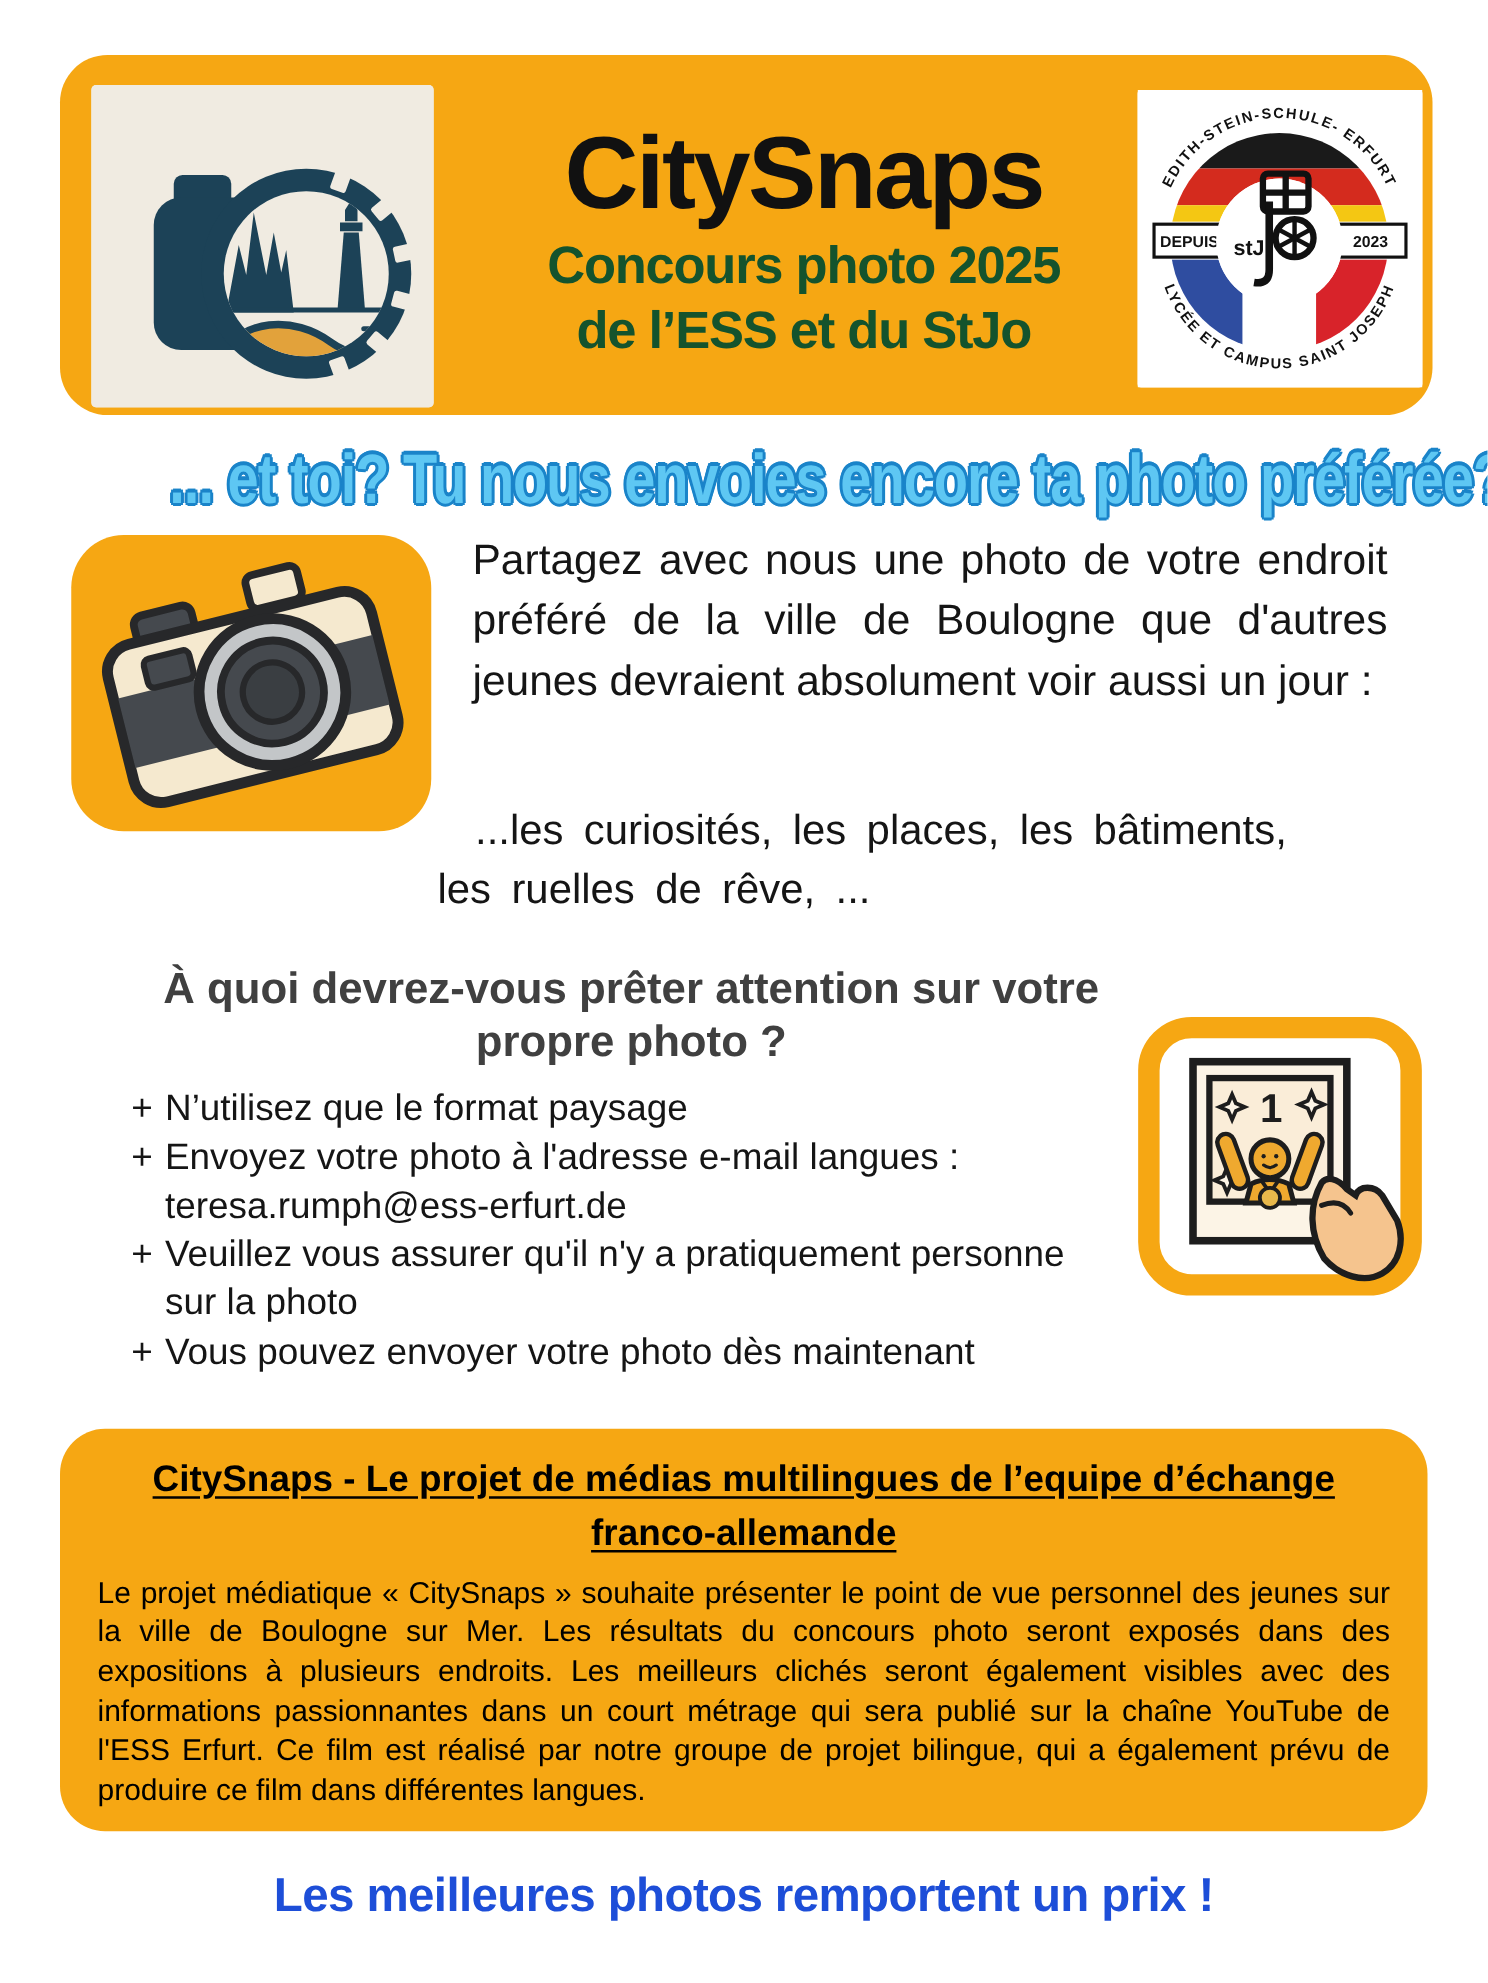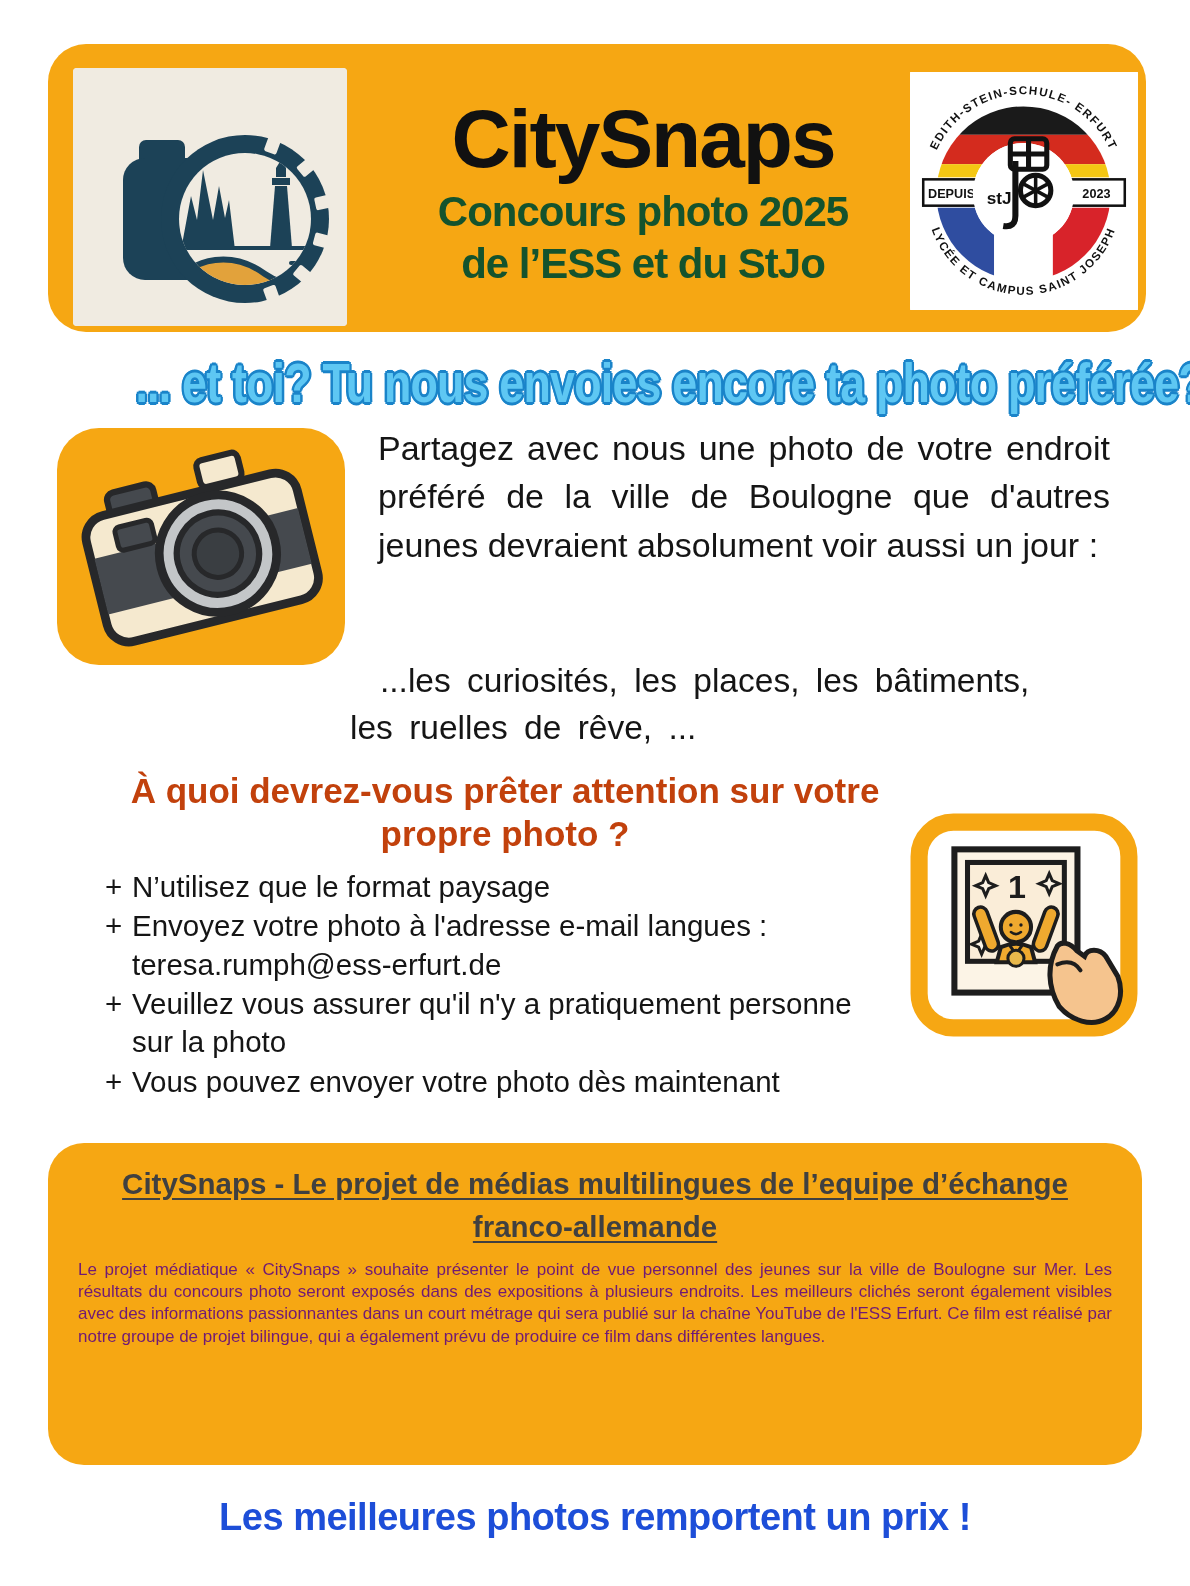--- a/index.html
+++ b/index.html
@@ -48,55 +48,55 @@
   
   .camera-box{
     left:57px;top:428px;width:288px;height:237px;
     background:#F6A713;border-radius:42px;overflow:hidden;
   }
   .intro-par{
     left:378px;top:424px;width:732px;
     font-size:34px;line-height:1.42;text-align:justify;color:#151515;
   }
   .examples-par{
-    left:350px;top:658px;width:726px;
+    left:350px;top:642px;width:726px;
     font-size:33.5px;line-height:1.4;color:#151515;
     white-space:pre-line;text-indent:30px;word-spacing:7px;
   }
 
   
   .attention-heading{
     left:60px;top:770px;width:890px;text-align:center;
-    font-size:35px;font-weight:bold;line-height:1.22;color:#c2410c;
+    font-size:35px;font-weight:bold;line-height:1.22;color:#404040;
     white-space:pre-line;
   }
   .bullet-list{
     left:105px;top:868px;width:760px;list-style:none;margin:0;padding:0;
     font-size:29.5px;line-height:1.3;color:#151515;
   }
   .bullet-list li{position:relative;padding-left:27px;margin-bottom:1px;}
   .bullet-marker{position:absolute;left:0;top:0;}
   .email-link{text-underline-offset:3px;}
   .winner-box{
     left:908px;top:812px;width:232px;height:226px;
   }
 
   
   .project-box{
     left:48px;top:1143px;width:1094px;height:322px;
     background:#F6A713;border-radius:36px;
     padding:20px 30px;box-sizing:border-box;
   }
   .project-heading{
-    text-align:center;font-size:29.5px;font-weight:bold;color:#404040;
+    text-align:center;font-size:29.5px;font-weight:bold;color:#000000;
     text-decoration:underline;text-underline-offset:4px;line-height:1.45;
     white-space:pre-line;margin-bottom:10px;
   }
   .project-body{
-    font-size:17px;line-height:1.32;text-align:justify;color:#701a75;
+    font-size:24px;line-height:1.32;text-align:justify;color:#000000;
   }
 
   
   .footer-line{
     left:0;top:1496px;width:1190px;text-align:center;
     font-size:38px;font-weight:bold;color:#1d4ed8;letter-spacing:-0.5px;
   }
 </style>
 </head>
 <body>

